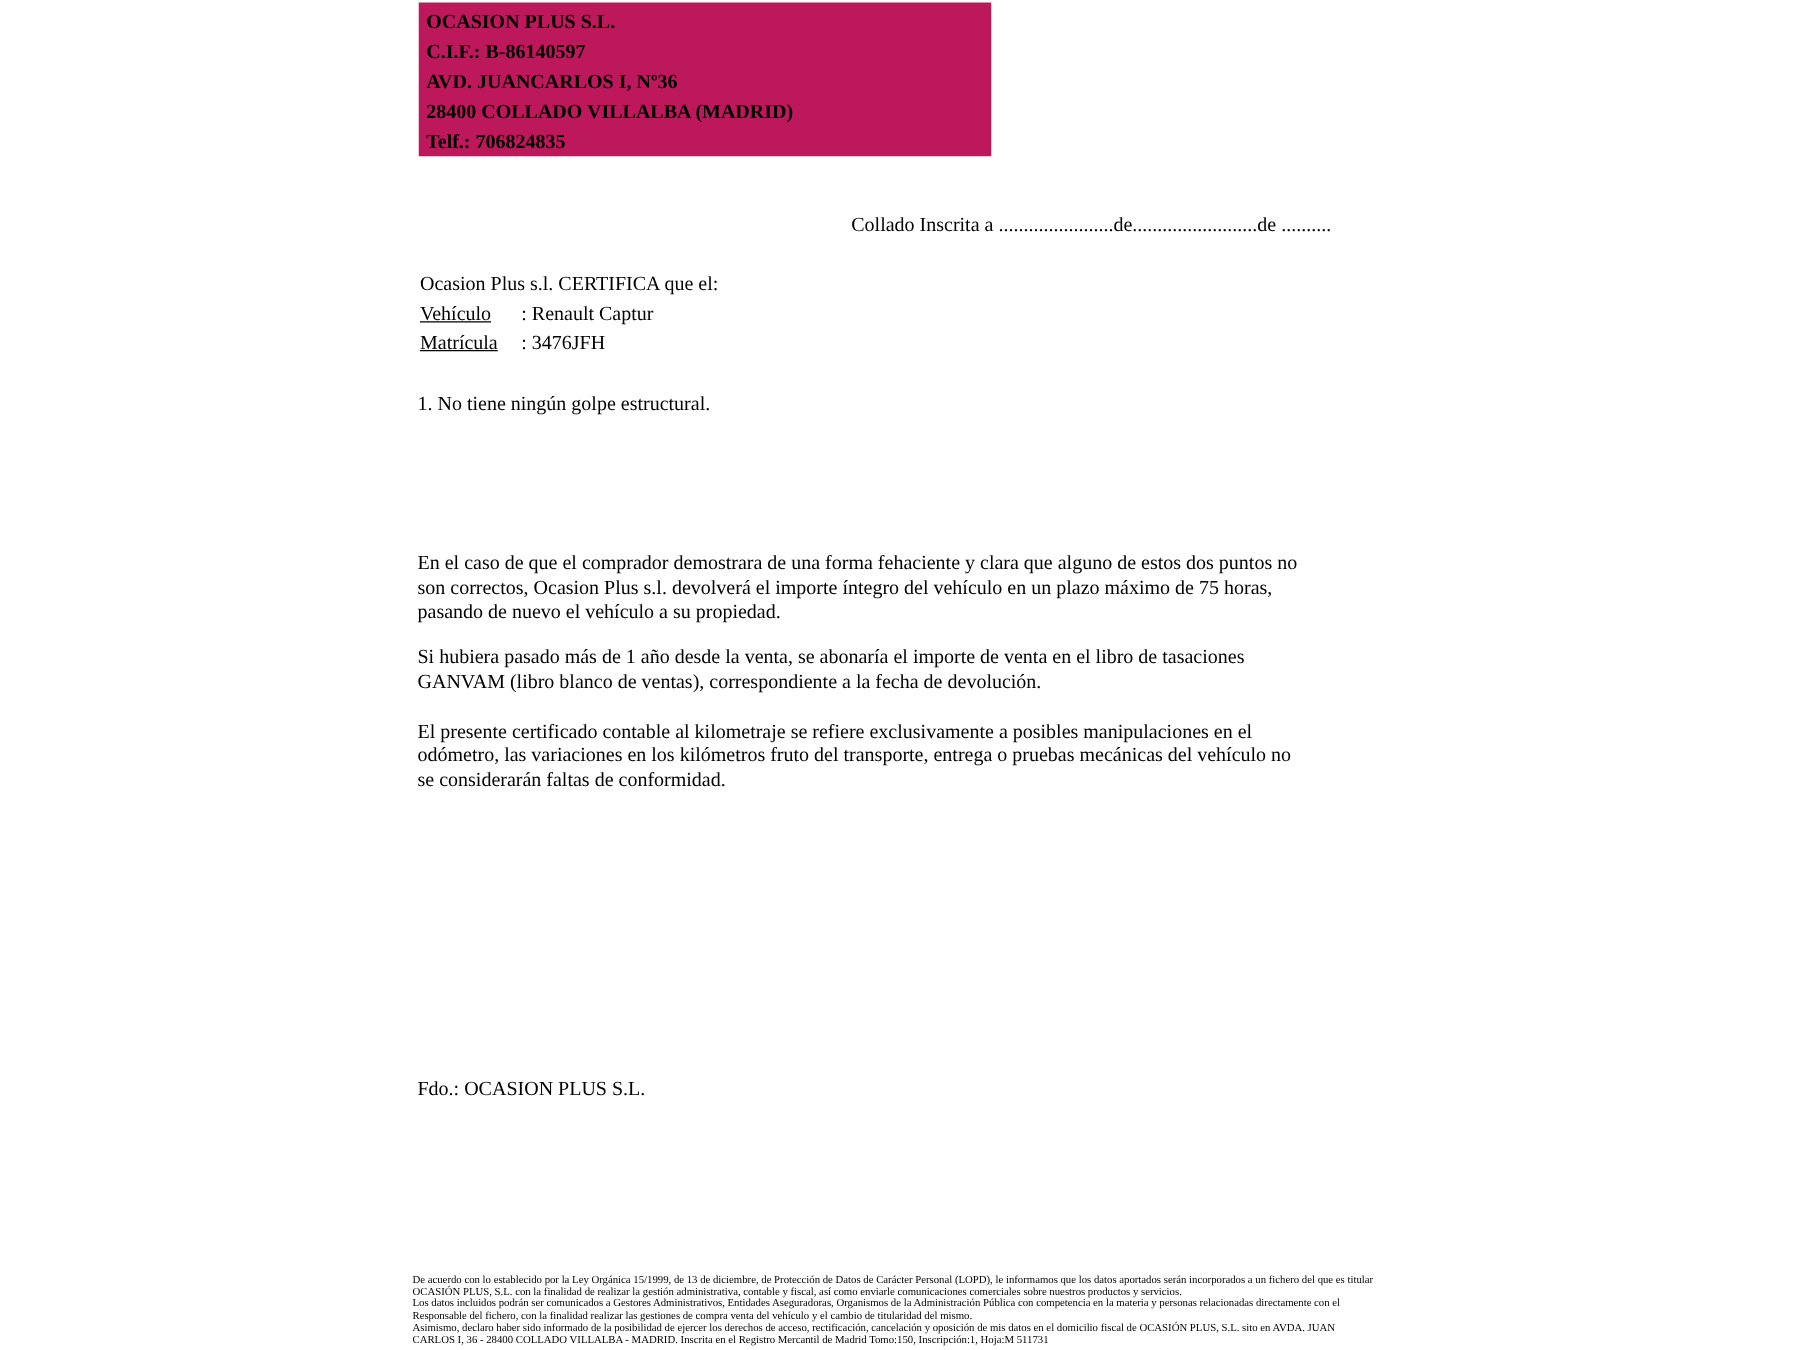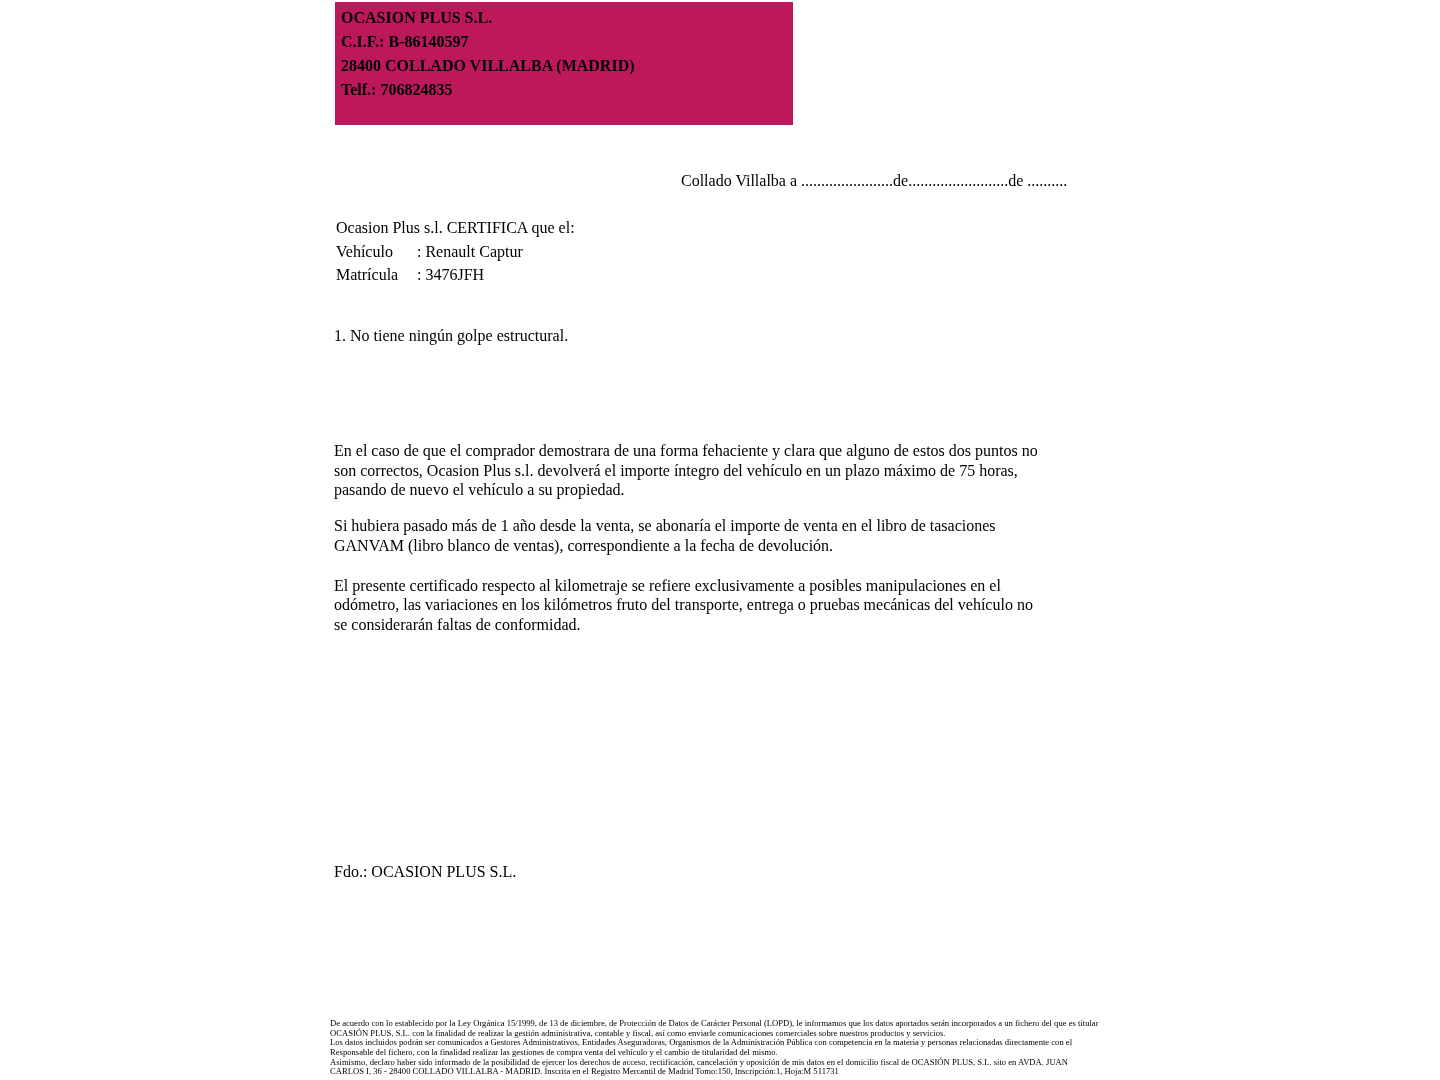--- a/index.html
+++ b/index.html
@@ -35,25 +35,25 @@
   }
 
   
   .cert-block {
     left: 336px; top: 216px;
     font-size: 16px;
     line-height: 23.5px;
   }
   .cert-row { white-space: nowrap; }
   .cert-label-cell { display: inline-block; width: 81px; }
-  .underlined { }
+  .underlined { text-decoration: underline; }
 
   
   .points-block {
-    left: 334px; top: 326px;
+    left: 334px; top: 314px;
     width: 790px;
     font-size: 16px;
     line-height: 19.7px;
   }
   .points-block .point + .point { margin-top: 17.5px; }
 
   
   .paragraphs-block {
     left: 334px; top: 441px;
     width: 790px;
@@ -80,25 +80,26 @@
     line-height: 9.65px;
     white-space: pre-line;
   }
 </style>
 </head>
 <body>
 
 <div class="abs header-box">
   <div>OCASION PLUS S.L.</div>
   <div>C.I.F.: B-86140597</div>
+  <div>AVD. JUANCARLOS I, Nº36</div>
   <div>28400 COLLADO VILLALBA (MADRID)</div>
   <div>Telf.: 706824835</div>
 </div>
 
-<div class="abs date-line">Collado Villalba a .......................de.........................de ..........</div>
+<div class="abs date-line">Collado Inscrita a .......................de.........................de ..........</div>
 
 <div class="abs cert-block">
   <div class="cert-row">Ocasion Plus s.l. CERTIFICA que el:</div>
   <div class="cert-row">
     <span class="cert-label-cell"><span class="underlined">Vehículo</span></span><span>: Renault Captur</span>
   </div>
   <div class="cert-row">
     <span class="cert-label-cell"><span class="underlined">Matrícula</span></span><span>: 3476JFH</span>
   </div>
 </div>
@@ -106,21 +107,21 @@
 <div class="abs points-block">
   <div class="point">1. No tiene ningún golpe estructural.</div>
 </div>
 
 <div class="abs paragraphs-block">
   <div class="para">En el caso de que el comprador demostrara de una forma fehaciente y clara que alguno de estos dos puntos no
 son correctos, Ocasion Plus s.l. devolverá el importe íntegro del vehículo en un plazo máximo de 75 horas,
 pasando de nuevo el vehículo a su propiedad.</div>
   <div class="para">Si hubiera pasado más de 1 año desde la venta, se abonaría el importe de venta en el libro de tasaciones
 GANVAM (libro blanco de ventas), correspondiente a la fecha de devolución.</div>
-  <div class="para">El presente certificado respecto al kilometraje se refiere exclusivamente a posibles manipulaciones en el
+  <div class="para">El presente certificado contable al kilometraje se refiere exclusivamente a posibles manipulaciones en el
 odómetro, las variaciones en los kilómetros fruto del transporte, entrega o pruebas mecánicas del vehículo no
 se considerarán faltas de conformidad.</div>
 </div>
 
 <div class="abs signature">Fdo.: OCASION PLUS S.L.</div>
 
 <div class="abs legal-footer">De acuerdo con lo establecido por la Ley Orgánica 15/1999, de 13 de diciembre, de Protección de Datos de Carácter Personal (LOPD), le informamos que los datos aportados serán incorporados a un fichero del que es titular
 OCASIÓN PLUS, S.L. con la finalidad de realizar la gestión administrativa, contable y fiscal, así como enviarle comunicaciones comerciales sobre nuestros productos y servicios.
 Los datos incluidos podrán ser comunicados a Gestores Administrativos, Entidades Aseguradoras, Organismos de la Administración Pública con competencia en la materia y personas relacionadas directamente con el
 Responsable del fichero, con la finalidad realizar las gestiones de compra venta del vehículo y el cambio de titularidad del mismo.

